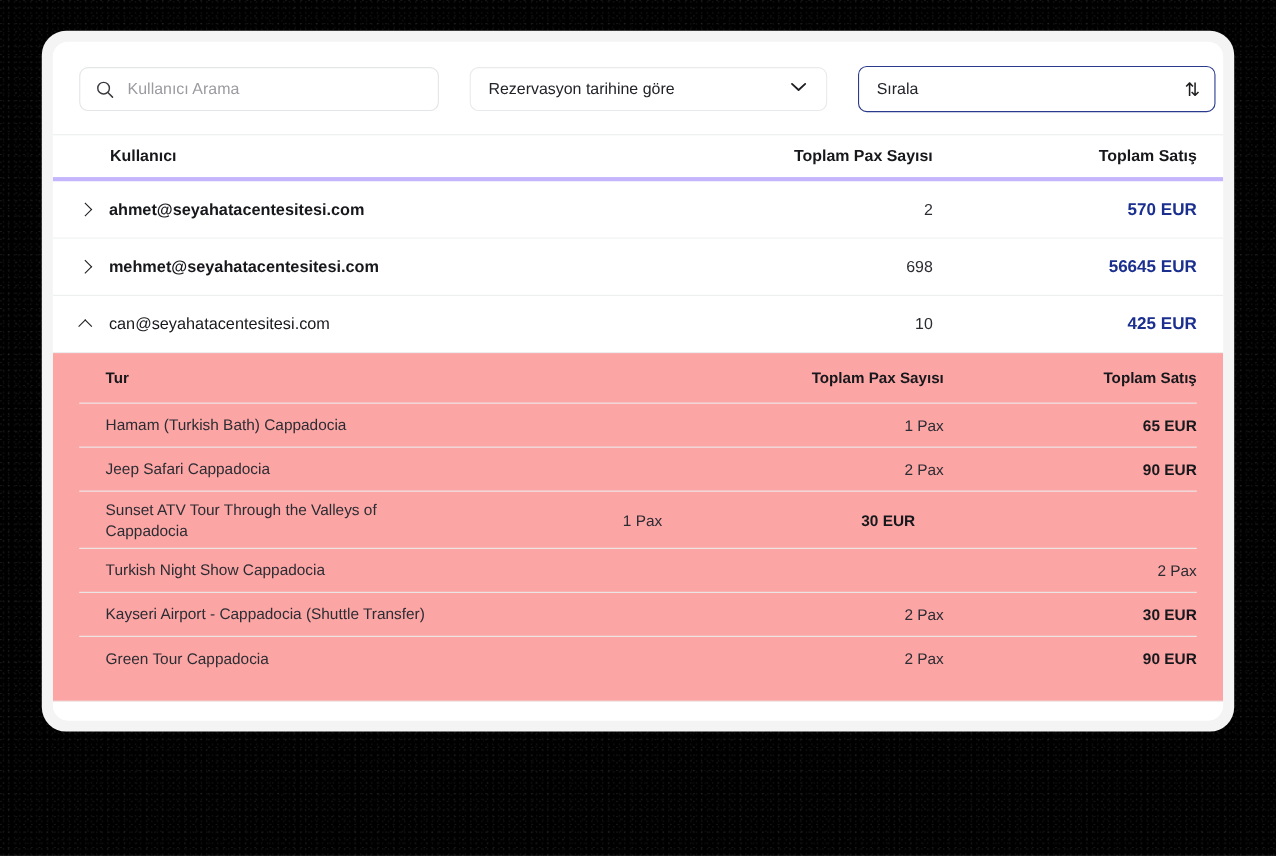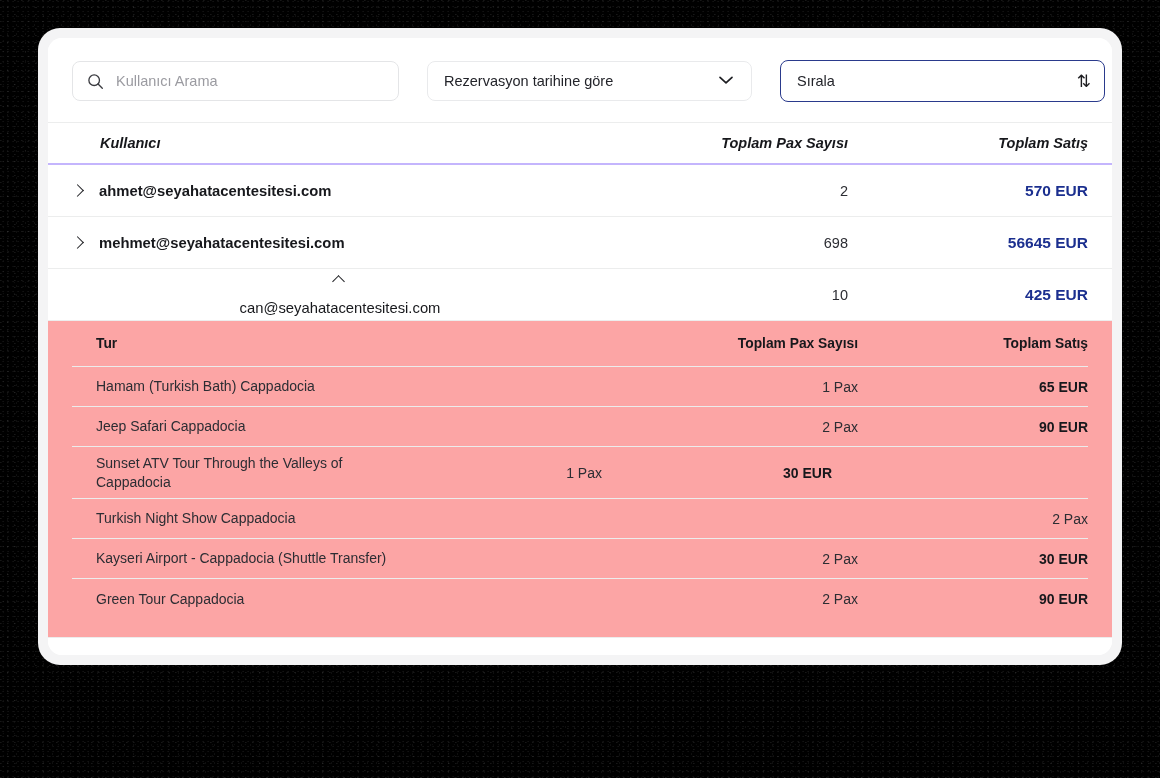--- a/index.html
+++ b/index.html
@@ -121,24 +121,23 @@
     color: #1d1d20;
     line-height: 1;
     letter-spacing: -1px;
   }
 
   
   .table-head {
     display: flex;
     align-items: center;
     border-top: 1px solid #eceded;
-    border-bottom: 2px solid #c4b5fd;
+    border-bottom: 4px solid #c4b5fd;
     height: 43px;
     padding: 0 24px;
-    font-style: italic;
   }
   .th {
     font-size: 14.5px;
     font-weight: bold;
     color: #17181c;
   }
   .col-name { flex: 1 1 auto; padding-left: 28px; }
   .col-pax  { flex: 0 0 240px; text-align: right; }
   .col-sale { flex: 0 0 240px; text-align: right; }
 
@@ -154,21 +153,21 @@
   .user-row:last-child { border-bottom: none; }
   .u-name {
     flex: 1 1 auto;
     display: flex;
     align-items: center;
     gap: 13px;
     font-size: 14.8px;
     font-weight: bold;
     color: #17181c;
   }
-  .user-row.expanded .u-name { font-weight: normal; flex-direction: column; }
+  .user-row.expanded .u-name { font-weight: normal; }
   .u-pax {
     flex: 0 0 240px;
     text-align: right;
     font-size: 14.5px;
     color: #2c2d33;
   }
   .u-sale {
     flex: 0 0 240px;
     text-align: right;
     font-size: 15.5px;

